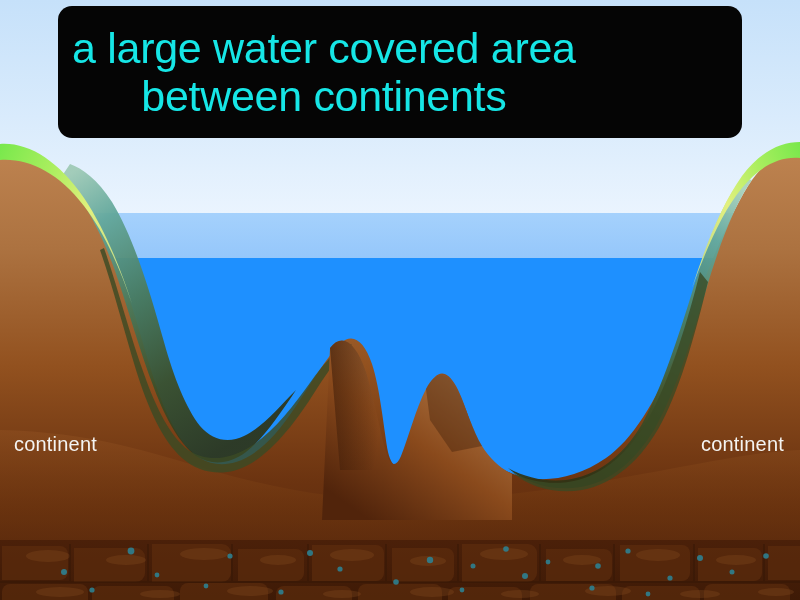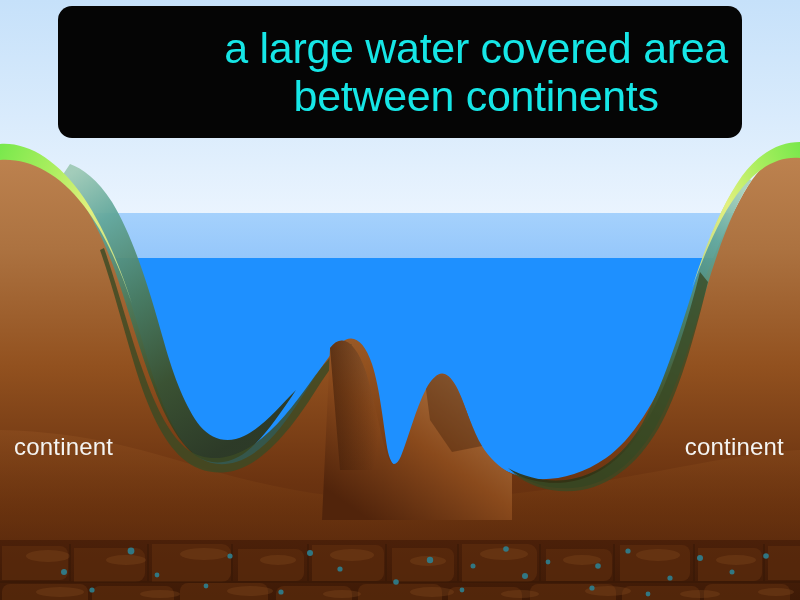--- a/index.html
+++ b/index.html
@@ -27,39 +27,39 @@
   #title-banner {
     position: absolute;
     left: 58px;
     top: 6px;
     width: 684px;
     height: 132px;
     background: #050505;
     border-radius: 14px;
     display: flex;
     align-items: center;
-    justify-content: flex-end;
+    justify-content: flex-start;
     z-index: 40;
   }
   #title-text {
     color: #16E6E6;
     font-size: 43px;
     line-height: 1.12;
     text-align: center;
     font-weight: 400;
     letter-spacing: -0.3px;
     padding: 0 14px;
     white-space: pre-line;
     font-family: "Liberation Sans", sans-serif;
   }
   
   .continent-label {
     position: absolute;
     color: #F4F4F2;
-    font-size: 24px;
+    font-size: 20px;
     letter-spacing: 0.2px;
     z-index: 30;
     white-space: nowrap;
     font-family: "Liberation Sans", sans-serif;
   }
   #label-left  { left: 14px;  top: 433px; }
   #label-right { right: 16px; top: 433px; }
 </style>
 </head>
 <body>

